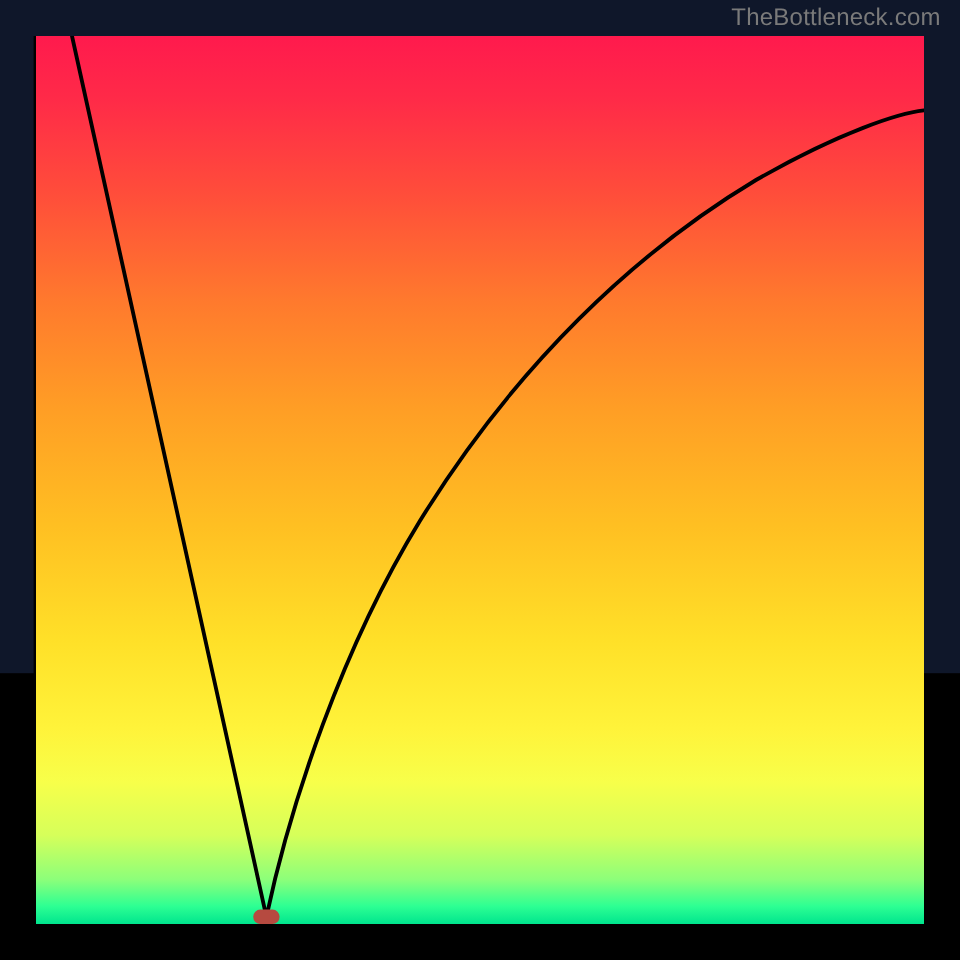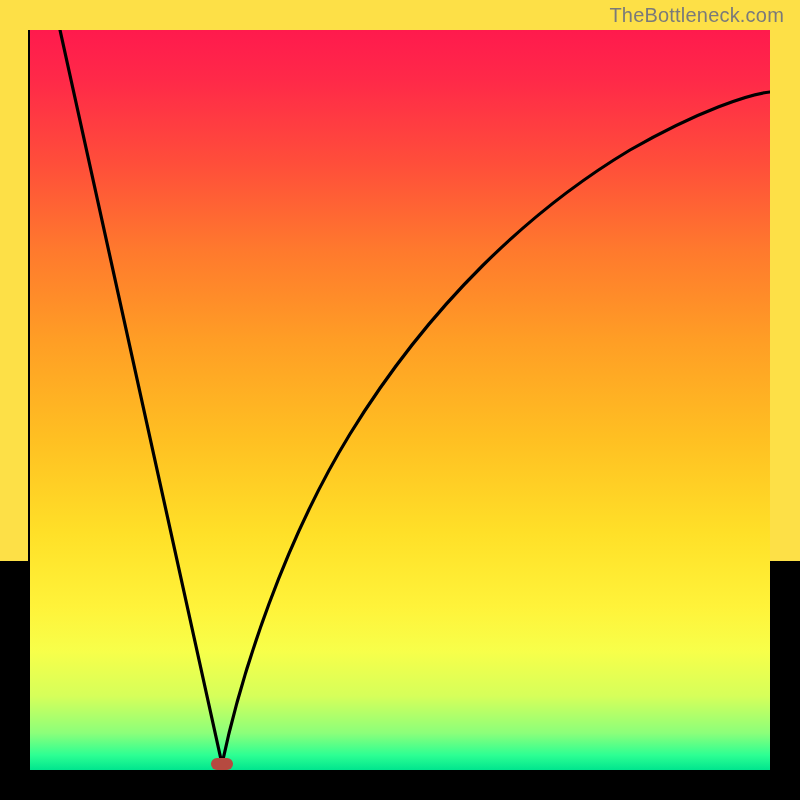--- a/index.html
+++ b/index.html
@@ -8,21 +8,21 @@
     width: 800px;
     height: 800px;
     background: #000;
     overflow: hidden;
     font-family: Arial, Helvetica, sans-serif;
   }
   .stage {
     position: relative;
     width: 800px;
     height: 561px;
-    background: #fde047;
+    background: #0f172a;
   }
   .plot {
     position: absolute;
     left: 30px;
     top: 30px;
     width: 740px;
     height: 740px;
     background: linear-gradient(
       to bottom,
       #ff1a4d 0%,

